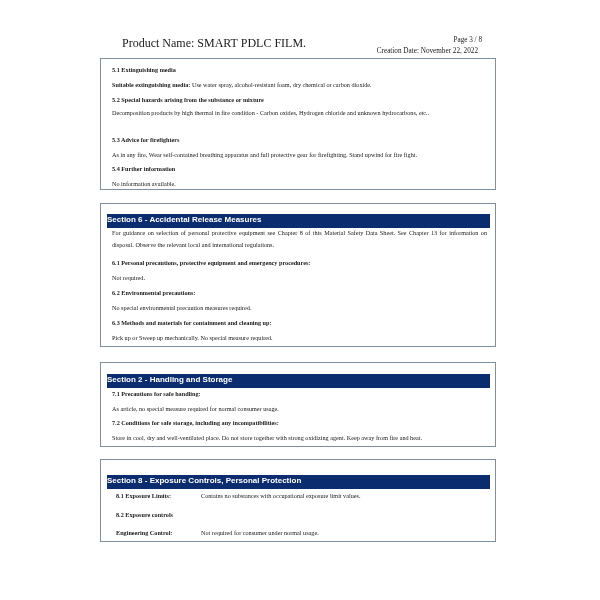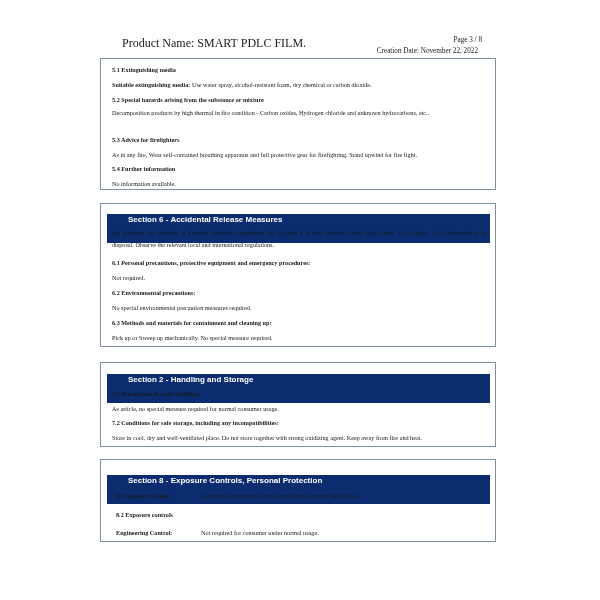--- a/index.html
+++ b/index.html
@@ -1,21 +1,21 @@
 <!DOCTYPE html>
 <html><head>
   <meta charset="utf-8">
   <style>
     html, body { margin: 0; padding: 0; background: #ffffff; }
     body { width: 600px; height: 600px; position: relative; overflow: hidden; font-family: "Liberation Serif", serif; color: #1a1a1a; }
     .hdr-left { position: absolute; left: 122px; top: 36px; font-size: 12px; }
     .hdr-page { position: absolute; right: 118px; top: 36px; font-size: 7.2px; padding-left: 20px; }
     .hdr-date { position: absolute; right: 122px; top: 47px; font-size: 7.2px; padding-left: 13px; }
     .box { position: absolute; left: 100px; width: 396px; border: 1px solid #7e8fa3; box-sizing: border-box; }
-    .bar { position: absolute; left: 6px; right: 5px; height: 29px; background: #0b2c6e; color: #ffffff; font-family: "Liberation Sans", sans-serif; font-weight: bold; font-size: 8px; line-height: 11px; padding-left: 21px; box-sizing: border-box; }
+    .bar { position: absolute; left: 6px; right: 5px; height: 14px; background: #0b2c6e; color: #ffffff; font-family: "Liberation Sans", sans-serif; font-weight: bold; font-size: 8px; line-height: 11px; padding-left: 0; box-sizing: border-box; }
     .t { position: absolute; left: 11px; font-size: 6.2px; white-space: nowrap; }
     .b { font-weight: bold; }
     .wrap { white-space: normal; right: 8px; line-height: 12px; text-align: justify; }
     .lbl { position: absolute; left: 15px; font-size: 6.2px; font-weight: bold; white-space: nowrap; }
     .val { position: absolute; font-size: 6.2px; white-space: nowrap; }
   </style>
 </head>
 <body>
 
 <div>

